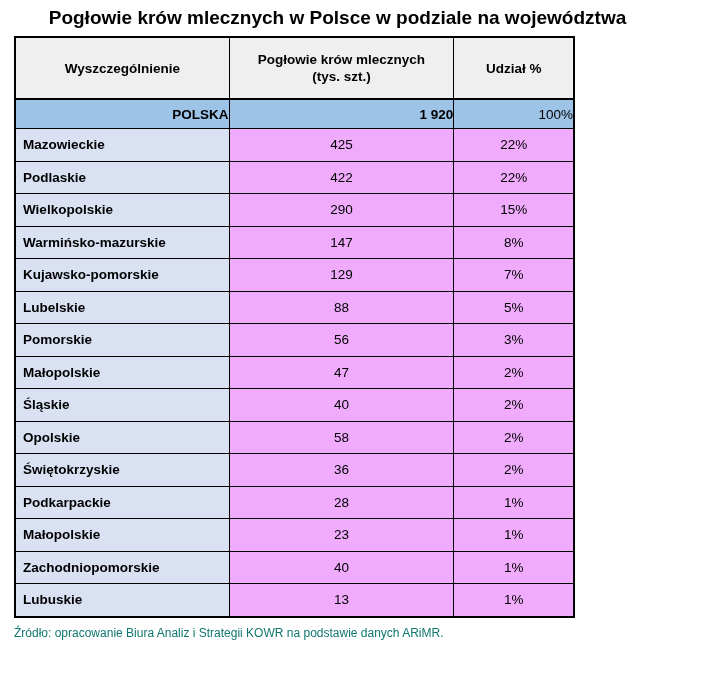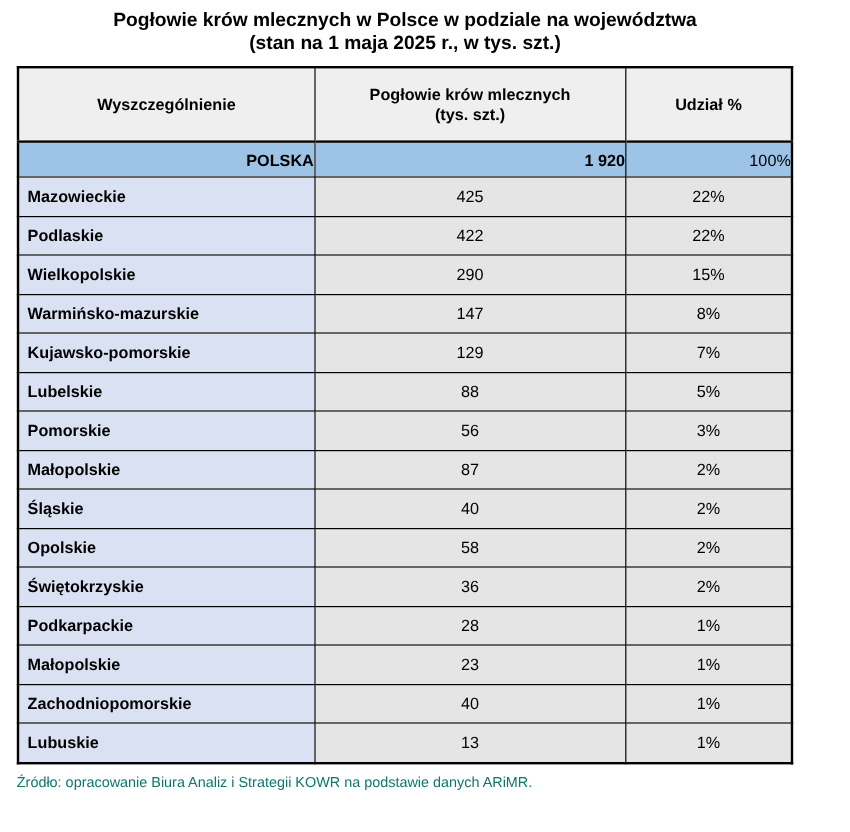--- a/index.html
+++ b/index.html
@@ -16,26 +16,26 @@
     overflow: hidden;
   }
   .page {
     padding: 8px 0 0 14px;
     width: 694px;
   }
   .title-block {
     width: 647px;
     text-align: center;
     font-weight: bold;
-    font-size: 16px;
+    font-size: 19px;
     line-height: 19px;
     margin-bottom: 9px;
   }
   table.data-table {
-    width: 647px;
+    width: 561px;
     border-collapse: collapse;
     table-layout: fixed;
     border: 2px solid var(--border, #000000);
     font-size: 13.5px;
     padding-left: 20px;
   }
   col.col-region { width: 38.3%; }
   col.col-value  { width: 40.2%; }
   col.col-share  { width: 21.5%; }
   th, td {
@@ -65,38 +65,37 @@
     vertical-align: middle;
     margin-top: 12px;
   }
   td.region {
     background: var(--region-col-bg, #D9E1F2);
     font-weight: bold;
     text-align: left;
     padding-left: 7px;
   }
   td.num {
-    background: #e5e5e5;
+    background: #f0abfc;
     text-align: center;
   }
   .source-note {
     margin-top: 8px;
     font-size: 12px;
     line-height: 15px;
     color: #0f766e;
   }
 </style>
 </head>
 <body>
 
 <div class="page">
 
   <div class="title-block">
     <div>Pogłowie krów mlecznych w Polsce w podziale na województwa</div>
-    <div>(stan na 1 maja 2025 r., w tys. szt.)</div>
   </div>
 
   <table class="data-table">
     <colgroup>
       <col class="col-region">
       <col class="col-value">
       <col class="col-share">
     </colgroup>
     <thead>
       <tr>
@@ -151,21 +150,21 @@
   </tr>
 
   <tr class="data-row">
     <td class="region">Pomorskie</td>
     <td class="num">56</td>
     <td class="num">3%</td>
   </tr>
 
   <tr class="data-row">
     <td class="region">Małopolskie</td>
-    <td class="num">87</td>
+    <td class="num">47</td>
     <td class="num">2%</td>
   </tr>
 
   <tr class="data-row">
     <td class="region">Śląskie</td>
     <td class="num">40</td>
     <td class="num">2%</td>
   </tr>
 
   <tr class="data-row">

